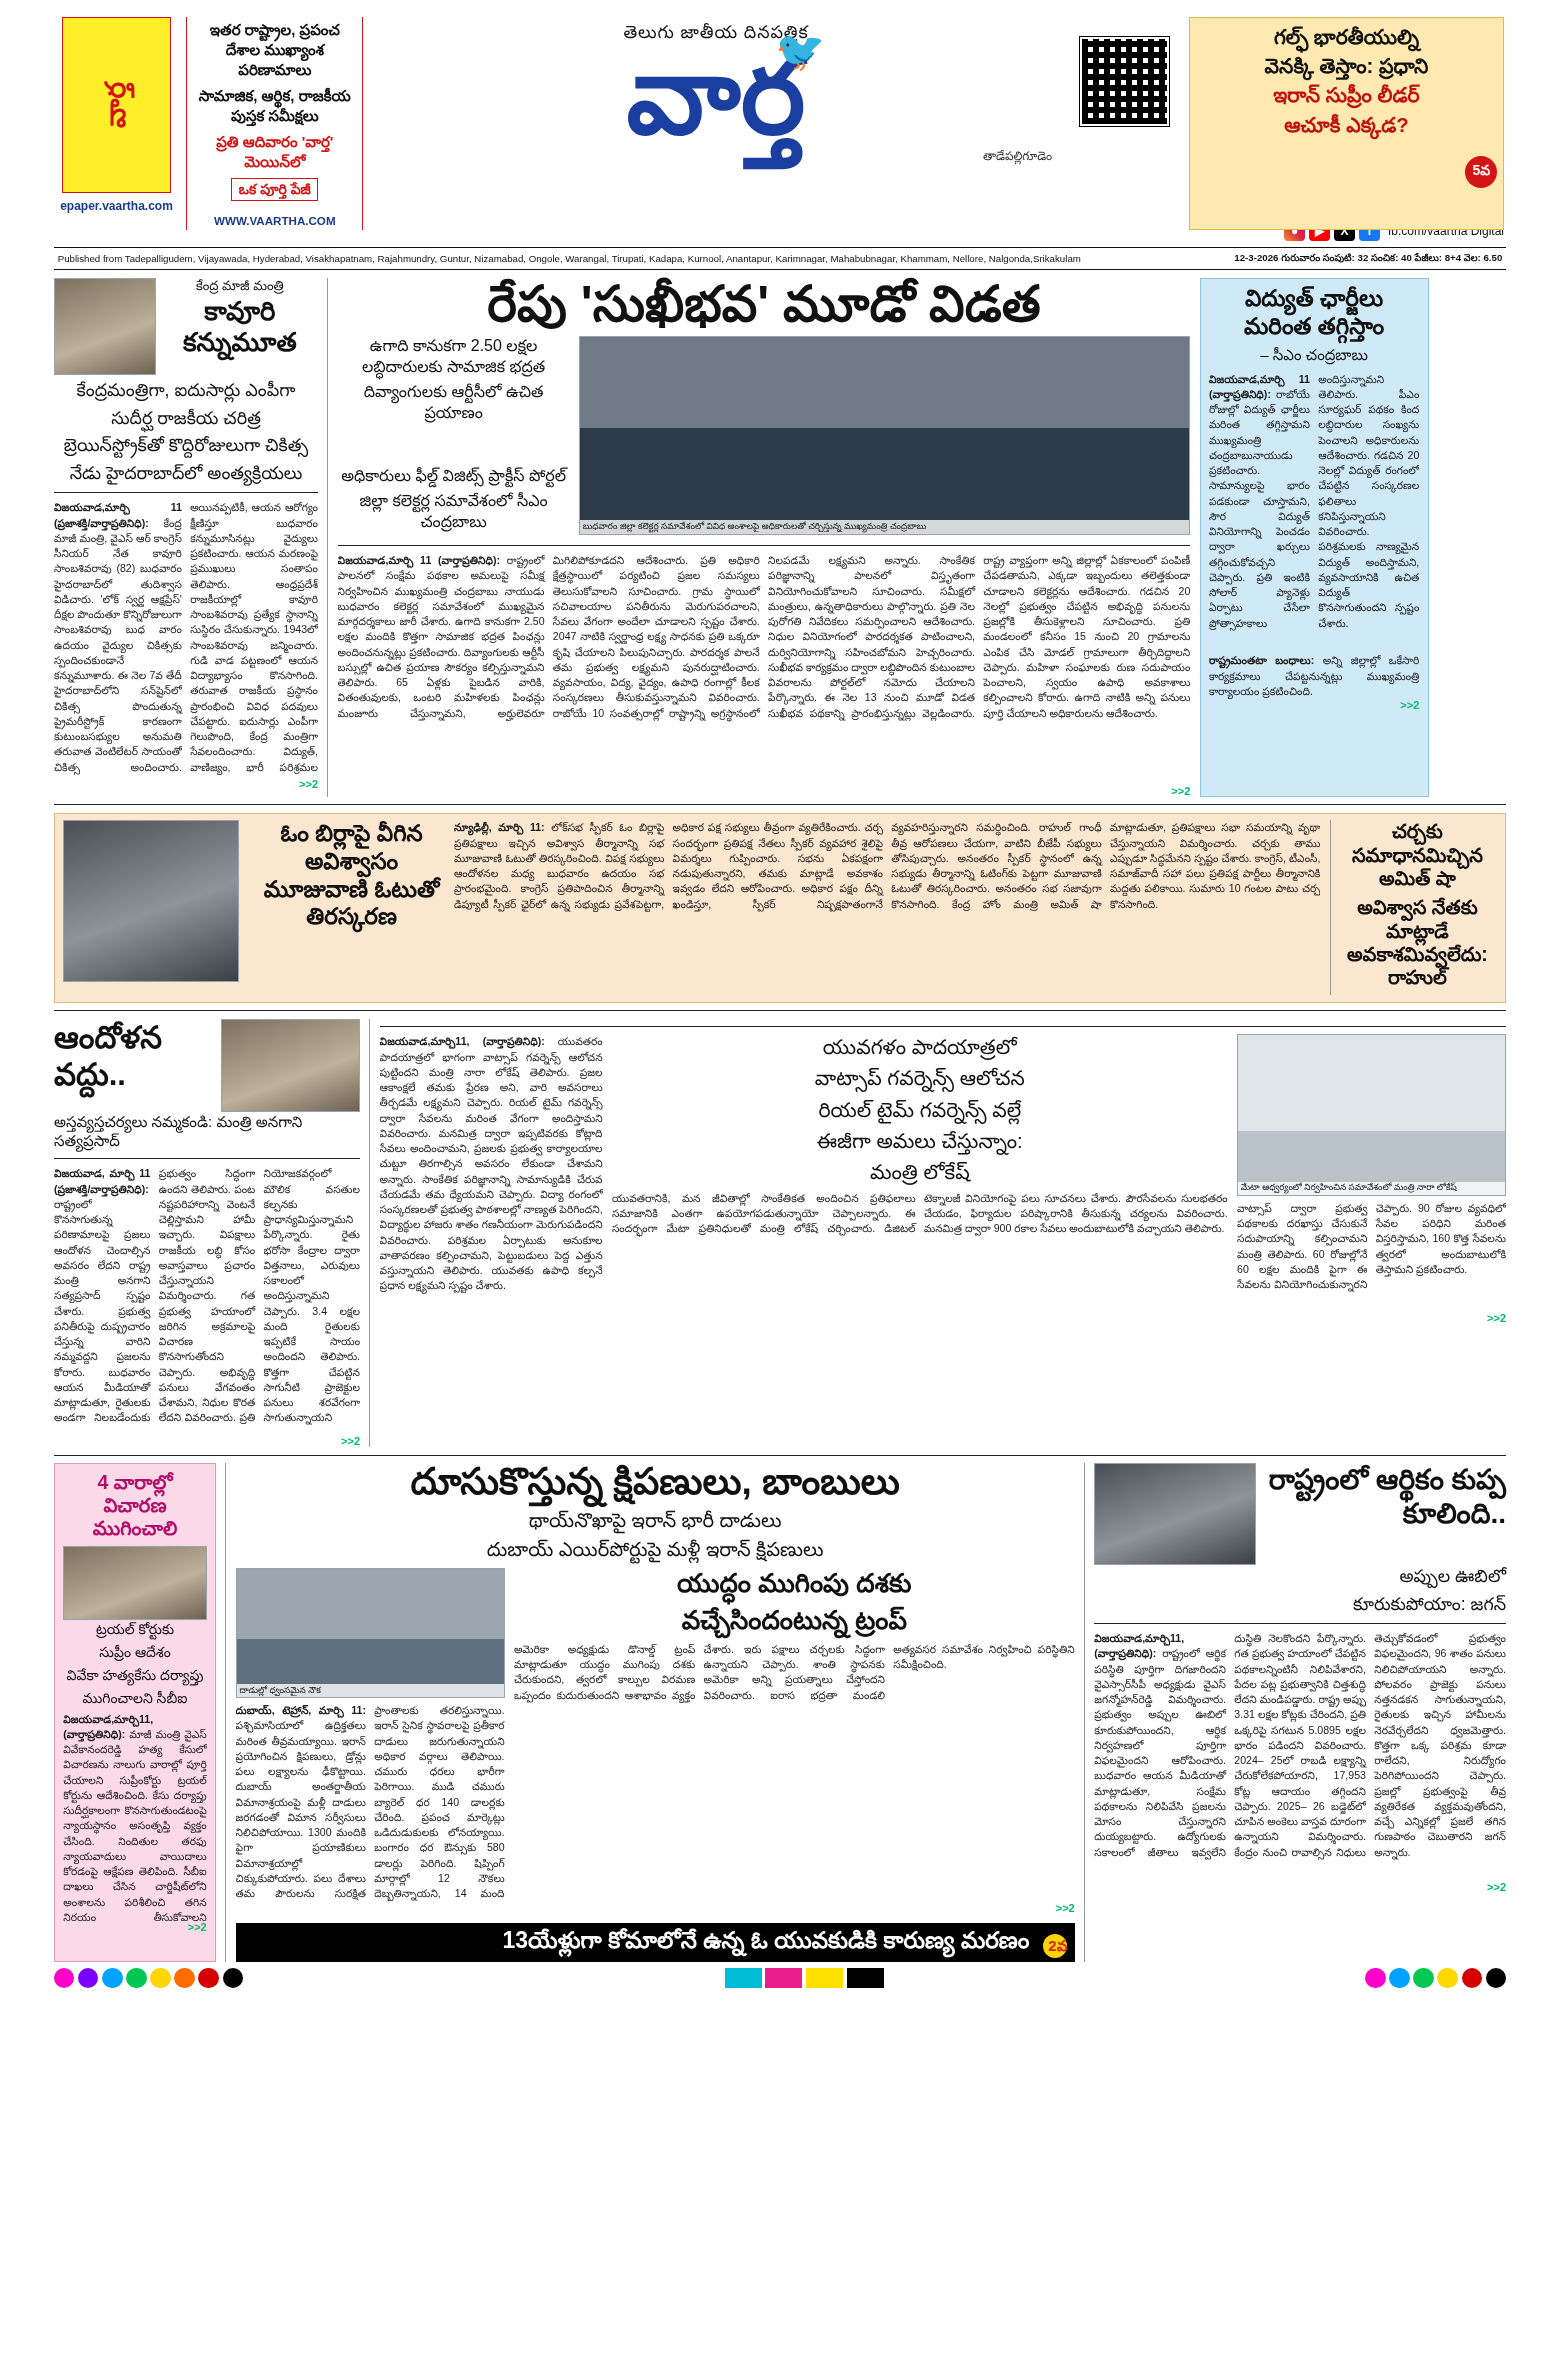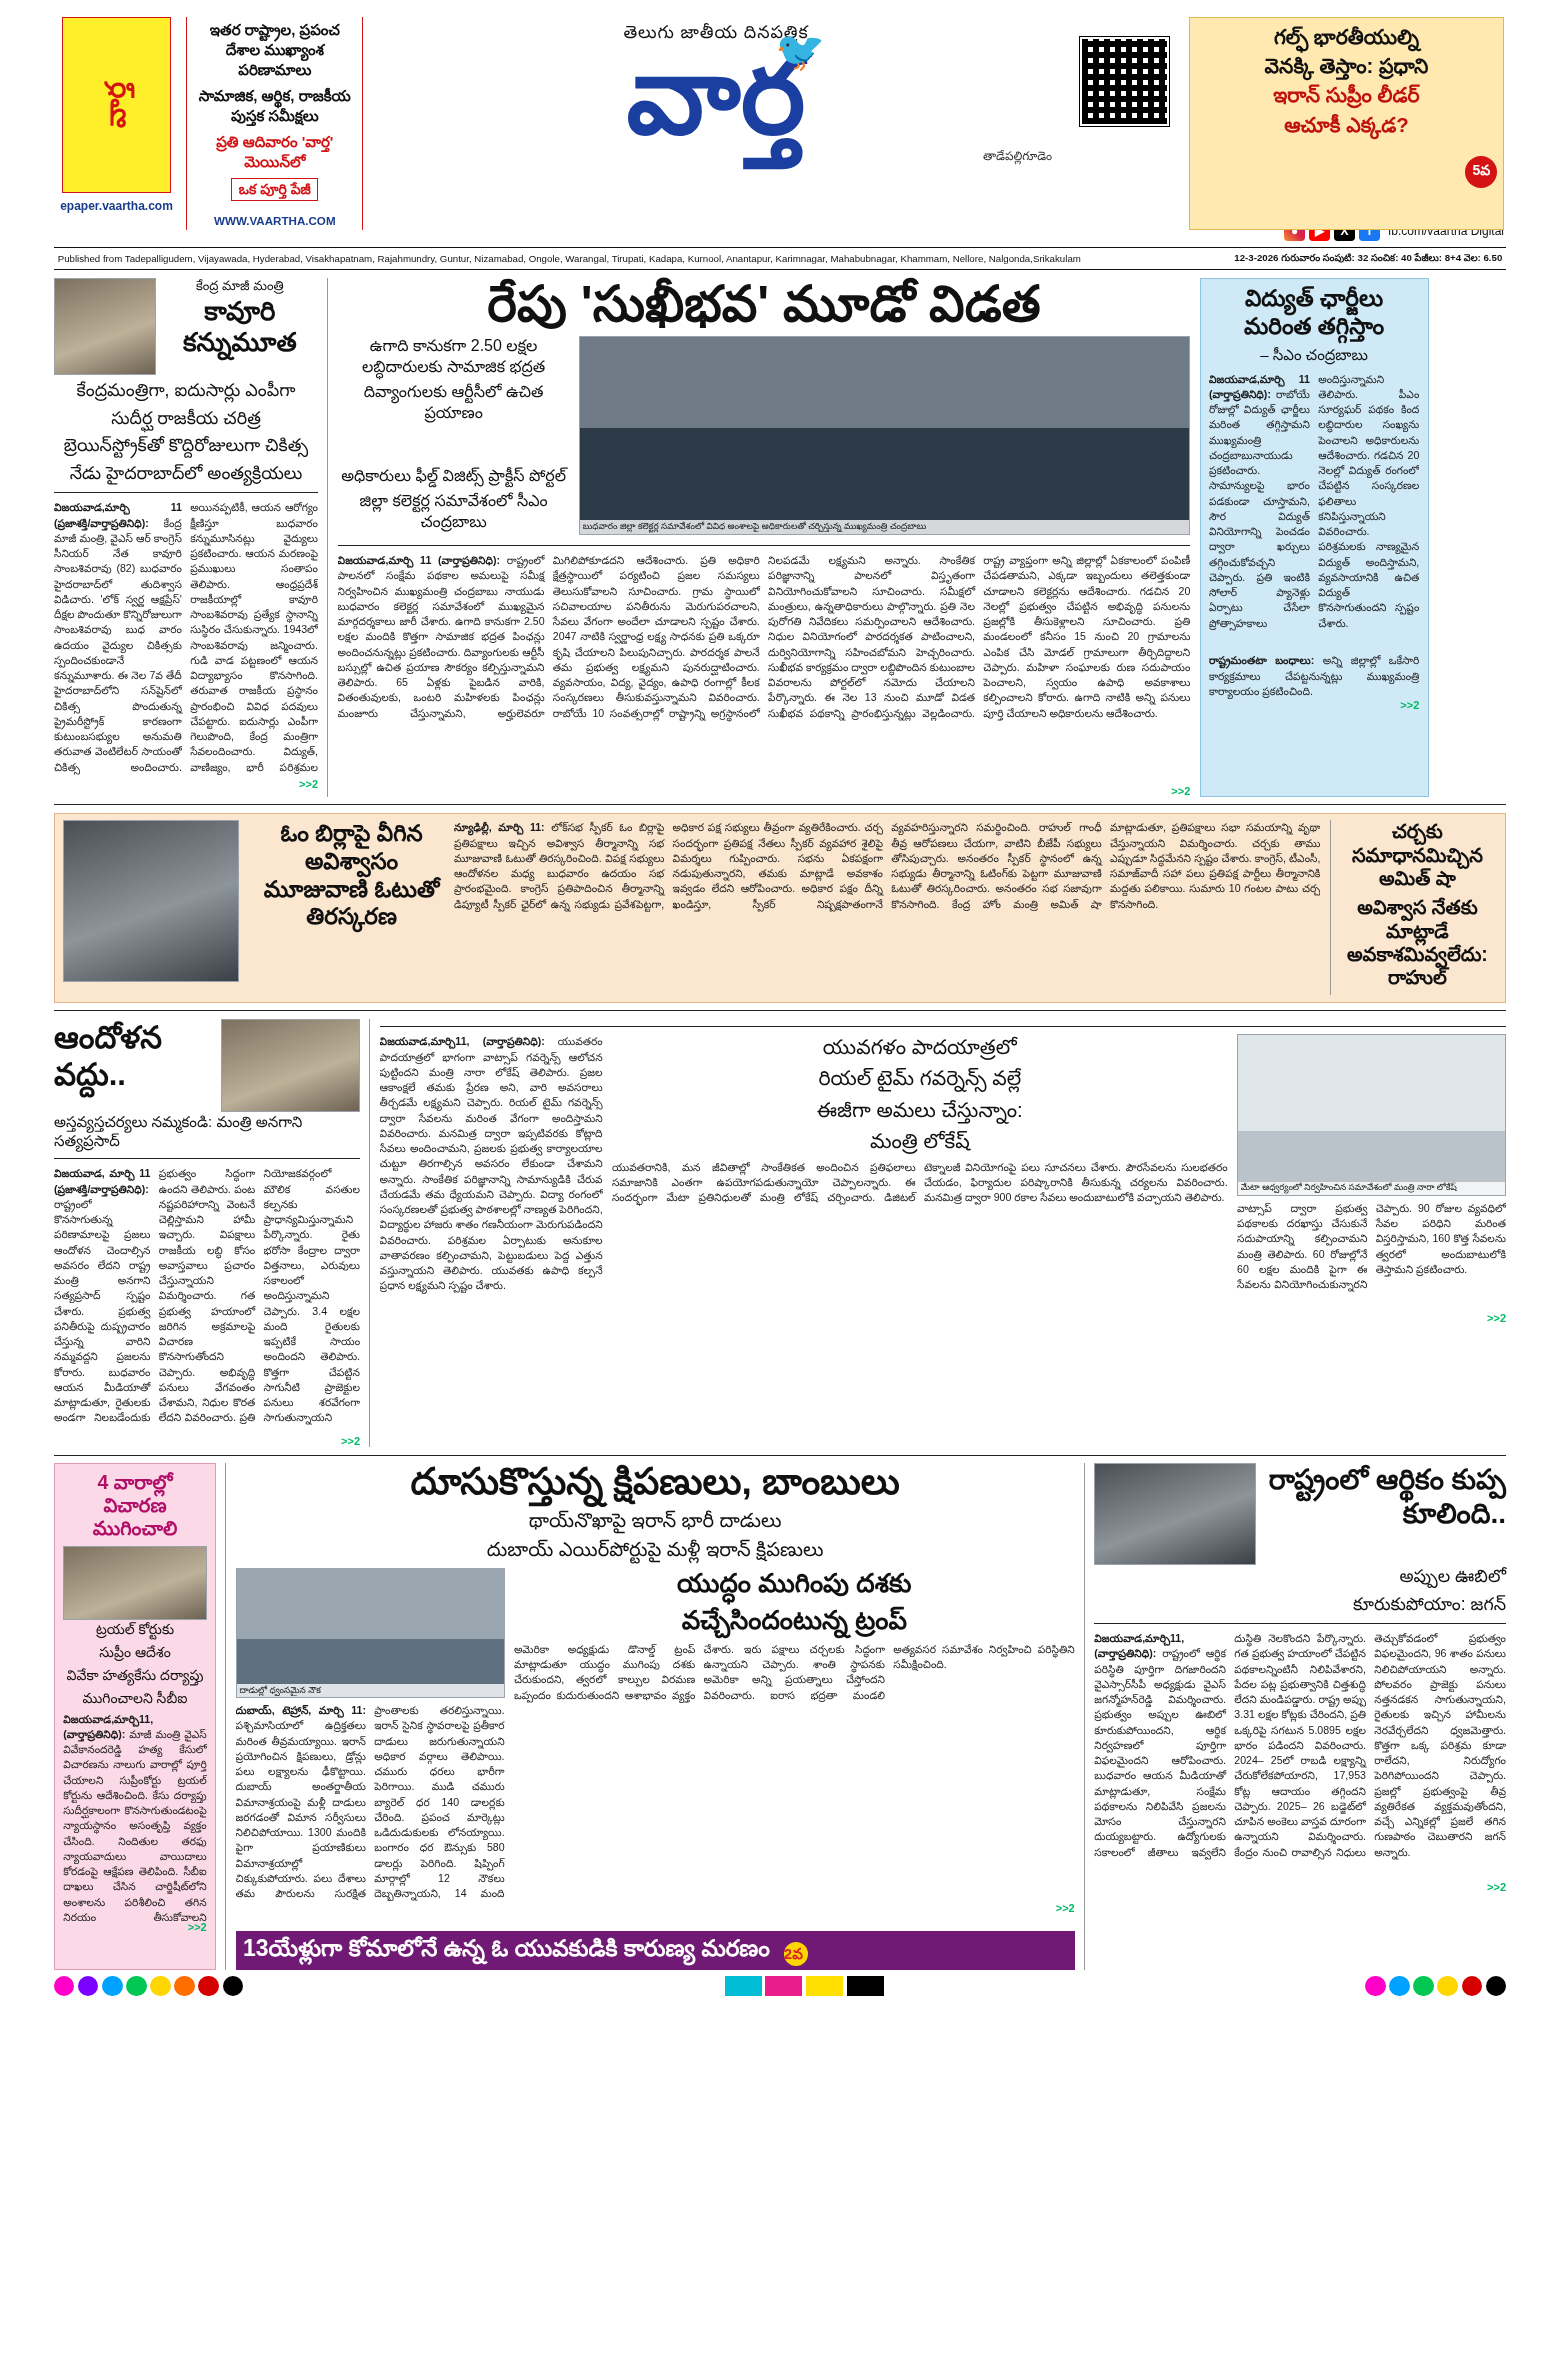--- a/index.html
+++ b/index.html
@@ -100,22 +100,22 @@
   
   .boxA { background:#cfe9f7; border:0.9px solid #8ec4e0; padding:6.5px 8.3px; }
   .boxB { background:#fbe6cf; border:0.9px solid #e0b587; padding:6.5px 8.3px; }
   .boxPink { background:#fbd9e6; border:0.9px solid #e29ab9; padding:6.5px 8.3px; }
 
   .hl-title { font-size:28px; line-height:1.2; text-align:center; font-weight:bold; margin:0 0 5.6px 0; }
   .hl-title.sm { font-size:23px; }
   .hl-title.xs { font-size:19.5px; }
 
   .ribbon {
-    background:#701a75; color:#fff; font-size:23px; font-weight:bold;
-    text-align:left; padding:3.7px 7.4px; margin-top:17px;
+    background:#000000; color:#fff; font-size:23px; font-weight:bold;
+    text-align:right; padding:3.7px 7.4px; margin-top:9px;
   }
   .ribbon .dot { display:inline-block; width:24px; height:24px; border-radius:50%; background:#ffd500; color:#d8232a; font-size:15px; line-height:24px; margin-left:7.4px; vertical-align:-3.7px;}
 
   
   .colorbar { display:flex; gap:3.7px; padding:5.6px 54px 9.3px 54px; align-items:center; }
   .cb { width:20.4px; height:20.4px; border-radius:50%; }
 
   .center { text-align:center; }
   .small { font-size:9.7px; }
 </style>
@@ -282,20 +282,21 @@
         <div class="hline"></div>
         <div style="display:flex; gap:9.3px;">
           <div style="width:223px;">
             <div class="body" style="height:269px; overflow:hidden;">
               <p><span class="dateline">విజయవాడ,మార్చి11, (వార్తాప్రతినిధి):</span>
                  <span>యువతరం పాదయాత్రలో భాగంగా వాట్సాప్ గవర్నెన్స్ ఆలోచన పుట్టిందని మంత్రి నారా లోకేష్ తెలిపారు. ప్రజల ఆకాంక్షలే తమకు ప్రేరణ అని, వారి అవసరాలు తీర్చడమే లక్ష్యమని చెప్పారు. రియల్ టైమ్ గవర్నెన్స్ ద్వారా సేవలను మరింత వేగంగా అందిస్తామని వివరించారు. మనమిత్ర ద్వారా ఇప్పటివరకు కోట్లాది సేవలు అందించామని, ప్రజలకు ప్రభుత్వ కార్యాలయాల చుట్టూ తిరగాల్సిన అవసరం లేకుండా చేశామని అన్నారు. సాంకేతిక పరిజ్ఞానాన్ని సామాన్యుడికి చేరువ చేయడమే తమ ధ్యేయమని చెప్పారు. విద్యా రంగంలో సంస్కరణలతో ప్రభుత్వ పాఠశాలల్లో నాణ్యత పెరిగిందని, విద్యార్థుల హాజరు శాతం గణనీయంగా మెరుగుపడిందని వివరించారు. పరిశ్రమల ఏర్పాటుకు అనుకూల వాతావరణం కల్పించామని, పెట్టుబడులు పెద్ద ఎత్తున వస్తున్నాయని తెలిపారు. యువతకు ఉపాధి కల్పనే ప్రధాన లక్ష్యమని స్పష్టం చేశారు.</span></p>
             </div>
           </div>
           <div style="flex:1;">
             <div class="kicker" style="font-size:20.4px;">యువగళం పాదయాత్రలో</div>
+            <div class="kicker" style="font-size:20.4px;">వాట్సాప్ గవర్నెన్స్ ఆలోచన</div>
             <div class="kicker" style="font-size:20.4px;">రియల్ టైమ్ గవర్నెన్స్ వల్లే</div>
             <div class="kicker" style="font-size:20.4px;">ఈజీగా అమలు చేస్తున్నాం:</div>
             <div class="kicker" style="font-size:20.4px;">మంత్రి లోకేష్</div>
             <div class="body cols2" style="margin-top:5.6px; height:139px; overflow:hidden;">
               <p>యువతరానికి, మన జీవితాల్లో సాంకేతికత అందించిన ప్రతిఫలాలు సమాజానికి ఎంతగా ఉపయోగపడుతున్నాయో చెప్పాలన్నారు. ఈ సందర్భంగా మేటా ప్రతినిధులతో మంత్రి లోకేష్ చర్చించారు. డిజిటల్ టెక్నాలజీ వినియోగంపై పలు సూచనలు చేశారు. పౌరసేవలను సులభతరం చేయడం, ఫిర్యాదుల పరిష్కారానికి తీసుకున్న చర్యలను వివరించారు. మనమిత్ర ద్వారా 900 రకాల సేవలు అందుబాటులోకి వచ్చాయని తెలిపారు.</p>
             </div>
           </div>
           <div style="width:269px;">
             <div class="photo" style="height:162px;background:linear-gradient(180deg,#dfe6ea 0 60%,#b9c3c9 60% 100%);">
               <div class="cap">మేటా ఆధ్వర్యంలో నిర్వహించిన సమావేశంలో మంత్రి నారా లోకేష్</div>

